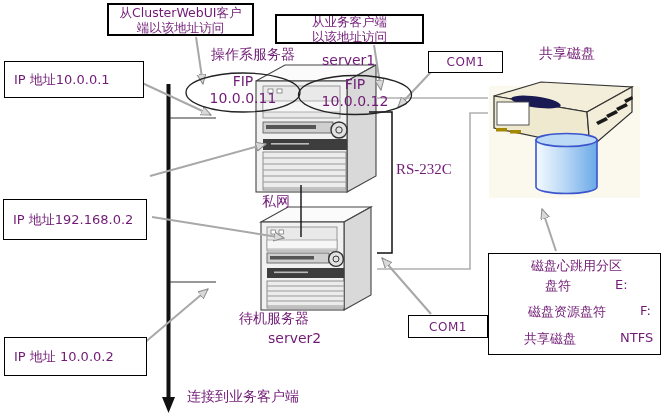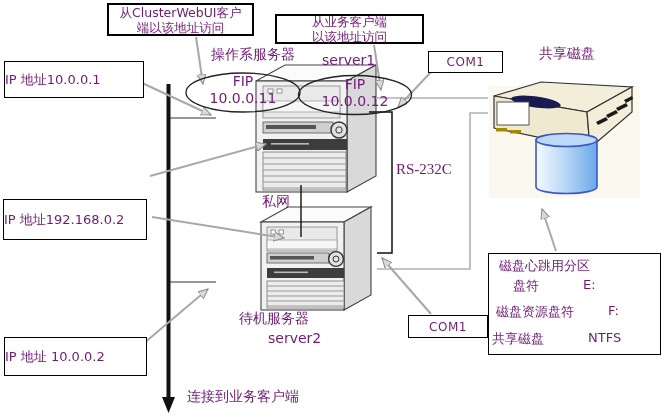--- a/index.html
+++ b/index.html
@@ -10,38 +10,38 @@
   }
   #canvas svg{position:absolute;left:0;top:0;}
   .box{
     position:absolute;background:#fff;border:2px solid #000;
     display:flex;flex-direction:column;align-items:center;justify-content:center;
     text-align:center;font-size:12.5px;line-height:15px;box-sizing:border-box;
   }
   .ipbox{
     position:absolute;background:#fff;border:1.5px solid #000;
     display:flex;align-items:center;box-sizing:border-box;
-    font-size:13px;
+    font-size:13px;padding-left:9px;
   }
   .combox{
     position:absolute;background:#fff;border:1.4px solid #000;
     display:flex;align-items:center;justify-content:center;
     box-sizing:border-box;font-size:12px;letter-spacing:.5px;
   }
   .lbl{position:absolute;font-size:14px;white-space:nowrap;}
   .fip{
     position:absolute;width:112px;text-align:center;font-size:14px;
     line-height:17px;white-space:nowrap;
   }
   .serif{font-family:"Liberation Serif","DejaVu Serif",serif;font-size:15px;}
   #disk-info-box{
     position:absolute;left:488px;top:253px;width:173px;height:102px;
     background:#fff;border:1.5px solid #000;box-sizing:border-box;font-size:13px;
   }
-  #disk-info-box span{position:absolute;white-space:nowrap;}
+  #disk-info-box span{position:absolute;white-space:nowrap;margin-left:32px;}
 </style>
 </head>
 <body>
 
 <div id="canvas">
 
   <svg width="664" height="418" viewBox="0 0 664 418">
     <defs>
       <marker id="arw" markerUnits="userSpaceOnUse" markerWidth="13" markerHeight="11" refX="10" refY="4.5" orient="auto">
         <path d="M0,0 L10,4.5 L0,9 Z" fill="#d9d9d9" stroke="#8c8c8c" stroke-width="1"></path>

